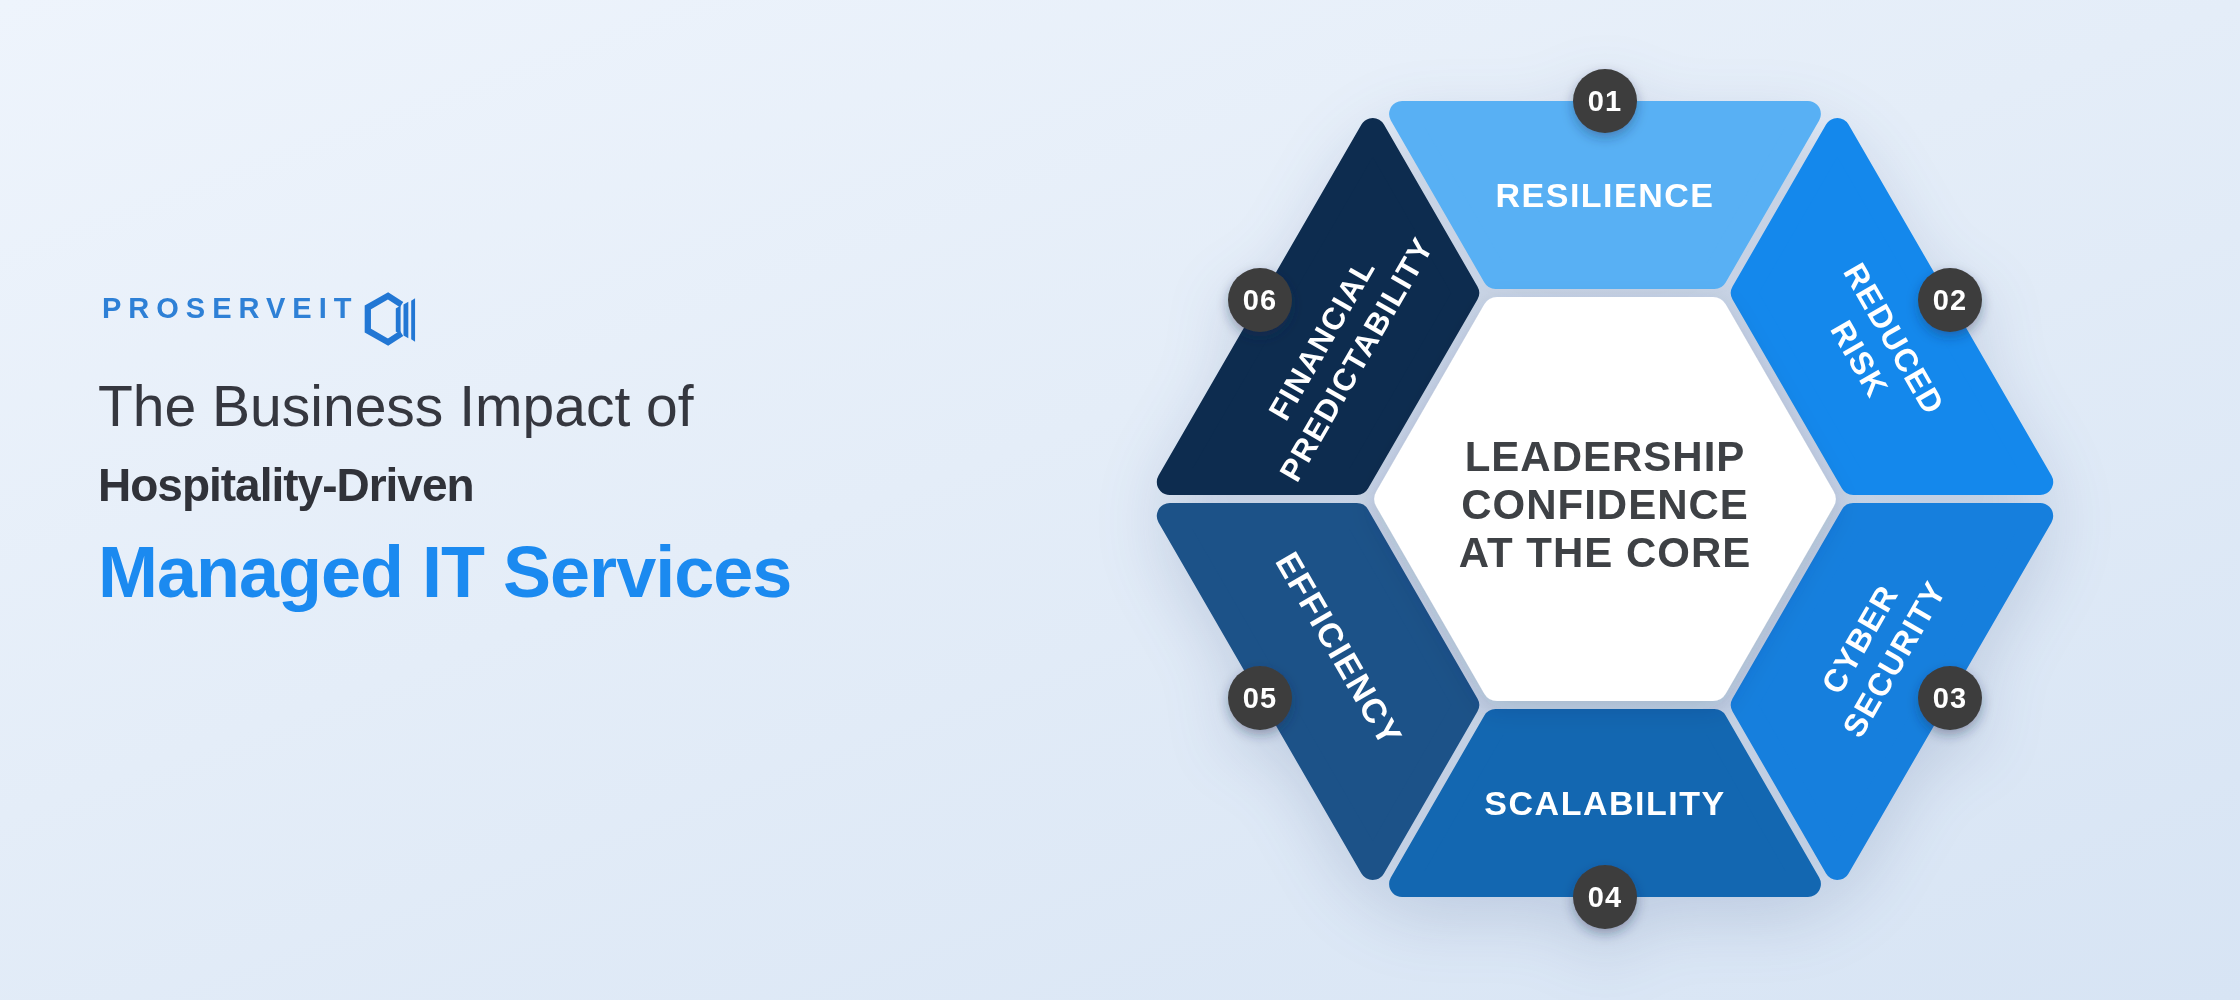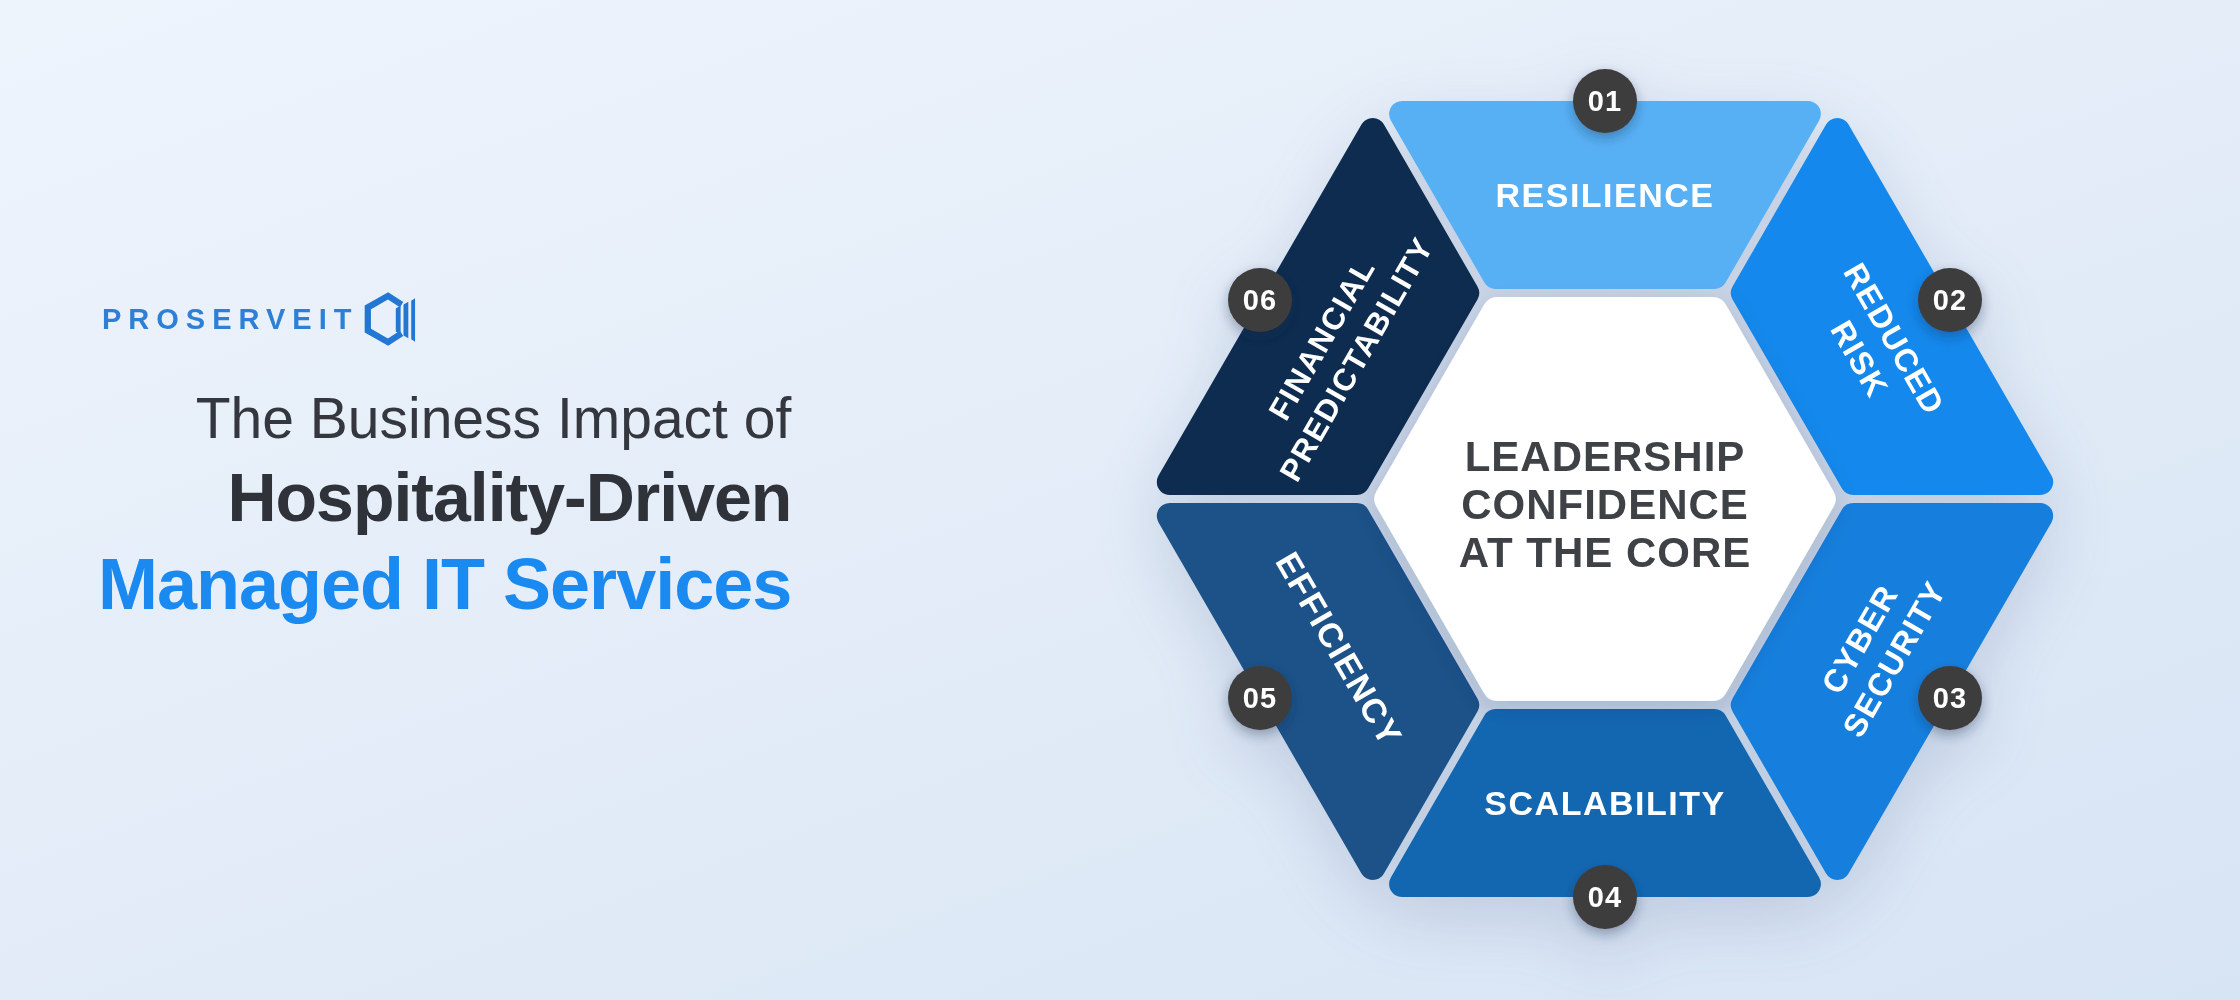--- a/index.html
+++ b/index.html
@@ -6,29 +6,29 @@
   .stage{
     position:relative;
     width:2240px;height:1000px;
     overflow:hidden;
     background:linear-gradient(160deg,#eef4fc 0%,#e4edf8 45%,#d7e4f4 100%);
     font-family:"Liberation Sans", sans-serif;
   }
   
   .brand{
     position:absolute;left:102px;top:292px;
-    display:flex;align-items:center;gap:4px;
+    display:flex;align-items:flex-start;gap:4px;
   }
   .brand-text{
     font-size:29px;font-weight:600;letter-spacing:7px;
     color:#2e80d6;
   }
-  .title{position:absolute;left:98px;top:382px;text-align:right;}
+  .title{position:absolute;left:98px;top:370px;}
   .t1{font-size:57px;line-height:72px;font-weight:400;color:#35373f;letter-spacing:0;}
-  .t2{font-size:68px;line-height:86px;font-weight:700;color:#303239;letter-spacing:-1px;}
+  .t2{font-size:46px;line-height:86px;font-weight:700;color:#303239;letter-spacing:-1px;}
   .t3{font-size:72px;line-height:88px;font-weight:700;color:#1b8af0;letter-spacing:-1px;}
   
   #diagram{
     position:absolute;left:1135px;top:29px;width:940px;height:940px;
     filter:drop-shadow(0 22px 32px rgba(35,65,120,0.16));
   }
   #diagram text{font-family:"Liberation Sans", sans-serif;}
   .seg-label{fill:#ffffff;font-weight:700;letter-spacing:1.5px;}
   .core-text{font-weight:700;letter-spacing:1px;text-anchor:middle;}
   .badge-num{fill:#ffffff;font-weight:700;font-size:29px;letter-spacing:1px;text-anchor:middle;}

